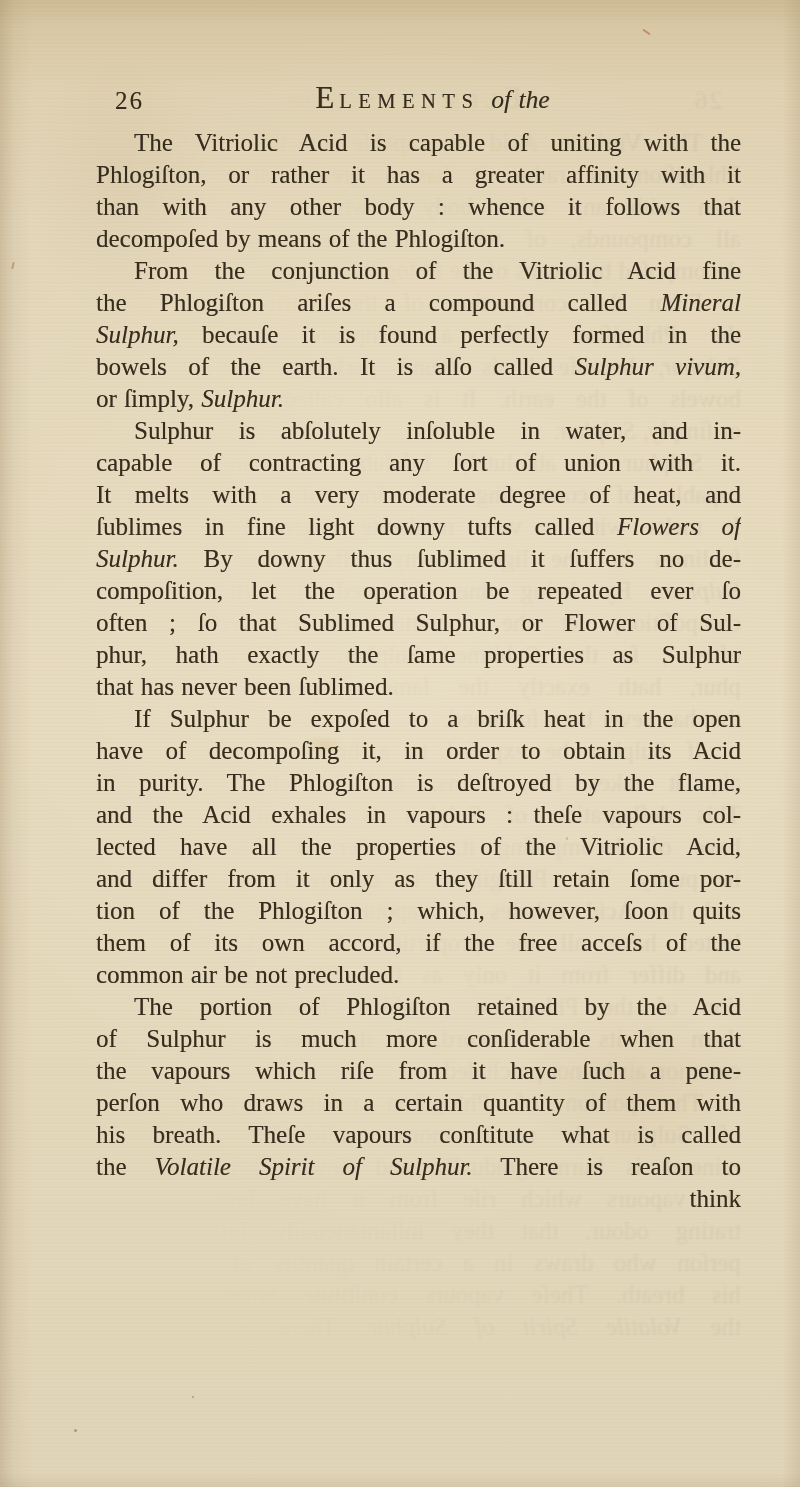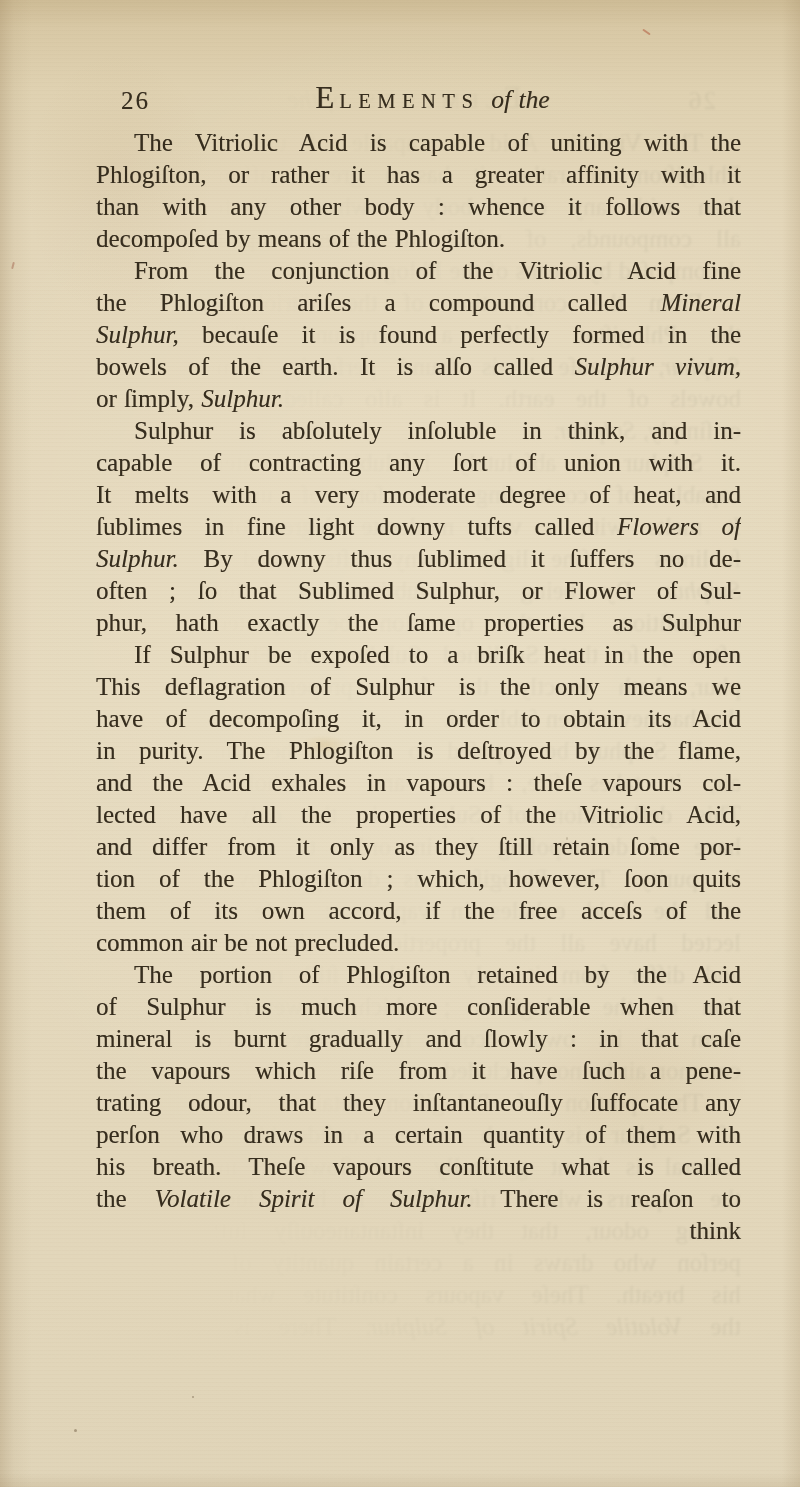--- a/index.html
+++ b/index.html
@@ -49,21 +49,21 @@
     color: #4e5040;
     opacity: .075;
     filter: blur(1.1px);
     transform: scaleX(-1);
     z-index: 1;
     -webkit-mask-image: linear-gradient(90deg, #000 12%, rgba(0,0,0,.4) 55%, transparent 88%);
             mask-image: linear-gradient(90deg, #000 12%, rgba(0,0,0,.4) 55%, transparent 88%);
   }
 
   .header-row { position: relative; height: 32px; margin-bottom: 10px; }
-  .pagenum { position: absolute; left: 25px; bottom: 0; font-size: 25px; letter-spacing: 2px; }
+  .pagenum { position: absolute; left: 19px; bottom: 0; font-size: 25px; letter-spacing: 2px; }
   .header-title {
     position: absolute; left: calc(50% + 14px); bottom: 0;
     transform: translateX(-50%);
     white-space: nowrap;
   }
   .cap-initial { font-size: 31px; letter-spacing: 5px; }
   .smallcaps   { font-size: 20.5px; letter-spacing: 6.5px; }
   .header-title .it { font-size: 25.5px; margin-left: 12px; }
 
   .it { font-style: italic; }
@@ -172,42 +172,41 @@
     <div>
         <div class="line indent" style=""><span>The Vitriolic Acid is capable of uniting with the</span></div>
         <div class="line" style=""><span>Phlogiſton, or rather it has a greater affinity with it</span></div>
         <div class="line" style=""><span>than with any other body : whence it follows that</span></div>
         <div class="line nojust" style=""><span>decompoſed by means of the Phlogiſton.</span></div>
         <div class="line indent" style=""><span>From the conjunction of the Vitriolic Acid fine</span></div>
         <div class="line" style=""><span>the Phlogiſton ariſes a compound called </span><span class="it">Mineral</span></div>
         <div class="line" style=""><span class="it">Sulphur,</span><span> becauſe it is found perfectly formed in the</span></div>
         <div class="line" style=""><span>bowels of the earth. It is alſo called </span><span class="it">Sulphur vivum,</span></div>
         <div class="line nojust" style=""><span>or ſimply, </span><span class="it">Sulphur.</span></div>
-        <div class="line indent" style=""><span>Sulphur is abſolutely inſoluble in think, and in-</span></div>
+        <div class="line indent" style=""><span>Sulphur is abſolutely inſoluble in water, and in-</span></div>
         <div class="line" style=""><span>capable of contracting any ſort of union with it.</span></div>
         <div class="line" style=""><span>It melts with a very moderate degree of heat, and</span></div>
         <div class="line" style=""><span>ſublimes in fine light downy tufts called </span><span class="it">Flowers of</span></div>
         <div class="line" style=""><span class="it">Sulphur.</span><span> By downy thus ſublimed it ſuffers no de-</span></div>
+        <div class="line" style=""><span>compoſition, let the operation be repeated ever ſo</span></div>
         <div class="line" style=""><span>often ; ſo that Sublimed Sulphur, or Flower of Sul-</span></div>
         <div class="line" style=""><span>phur, hath exactly the ſame properties as Sulphur</span></div>
+        <div class="line nojust" style=""><span>that has never been ſublimed.</span></div>
         <div class="line indent" style=""><span>If Sulphur be expoſed to a briſk heat in the open</span></div>
-        <div class="line" style=""><span>This deflagration of Sulphur is the only means we</span></div>
         <div class="line" style=""><span>have of decompoſing it, in order to obtain its Acid</span></div>
         <div class="line" style=""><span>in purity. The Phlogiſton is deſtroyed by the flame,</span></div>
         <div class="line" style=""><span>and the Acid exhales in vapours : theſe vapours col-</span></div>
         <div class="line" style=""><span>lected have all the properties of the Vitriolic Acid,</span></div>
         <div class="line" style=""><span>and differ from it only as they ſtill retain ſome por-</span></div>
         <div class="line" style=""><span>tion of the Phlogiſton ; which, however, ſoon quits</span></div>
         <div class="line" style=""><span>them of its own accord, if the free acceſs of the</span></div>
         <div class="line nojust" style=""><span>common air be not precluded.</span></div>
         <div class="line indent" style=""><span>The portion of Phlogiſton retained by the Acid</span></div>
         <div class="line" style=""><span>of Sulphur is much more conſiderable when that</span></div>
-        <div class="line" style=""><span>mineral is burnt gradually and ſlowly : in that caſe</span></div>
         <div class="line" style=""><span>the vapours which riſe from it have ſuch a pene-</span></div>
-        <div class="line" style=""><span>trating odour, that they inſtantaneouſly ſuffocate any</span></div>
         <div class="line" style=""><span>perſon who draws in a certain quantity of them with</span></div>
         <div class="line" style=""><span>his breath. Theſe vapours conſtitute what is called</span></div>
         <div class="line" style=""><span>the </span><span class="it">Volatile Spirit of Sulphur.</span><span> There is reaſon to</span></div>
       </div>
 
     <div class="catchword-row">
       <span>think</span>
     </div>
   </div>
 </div>

